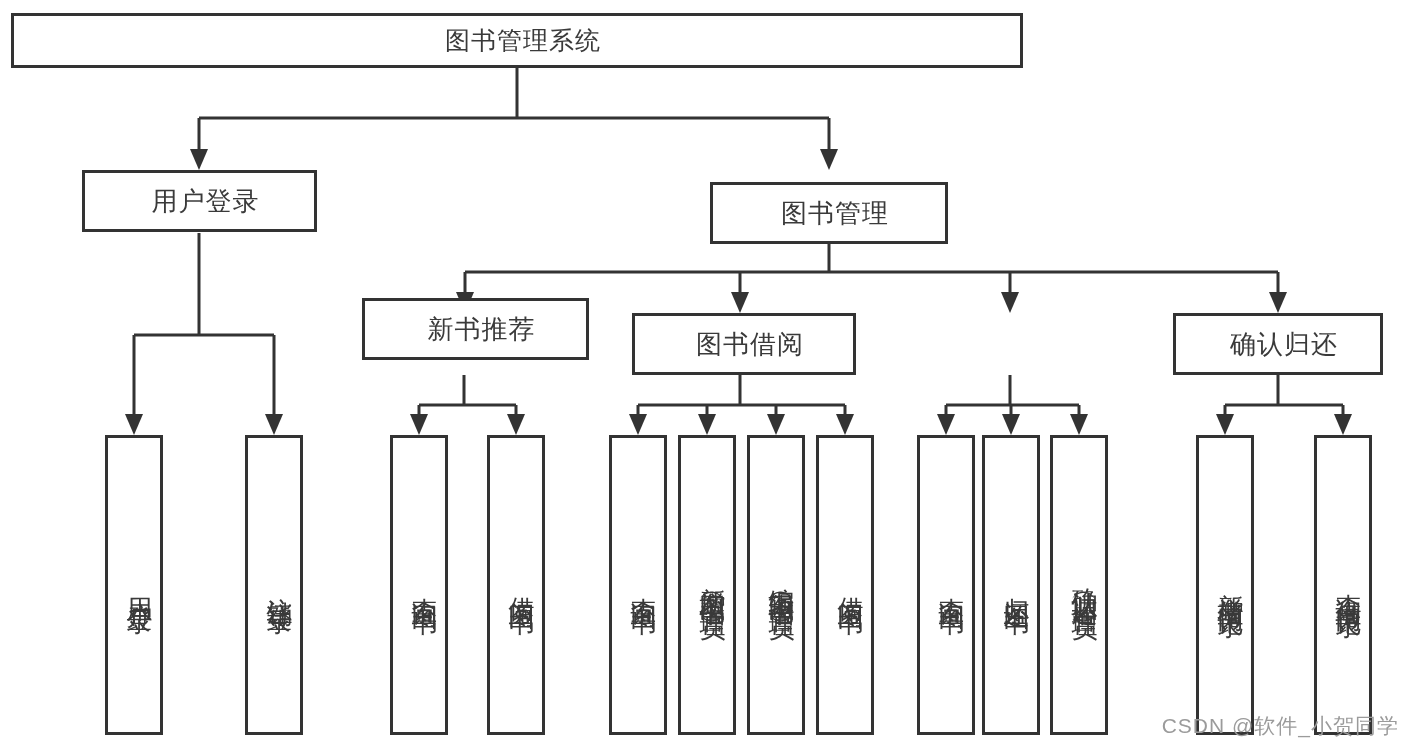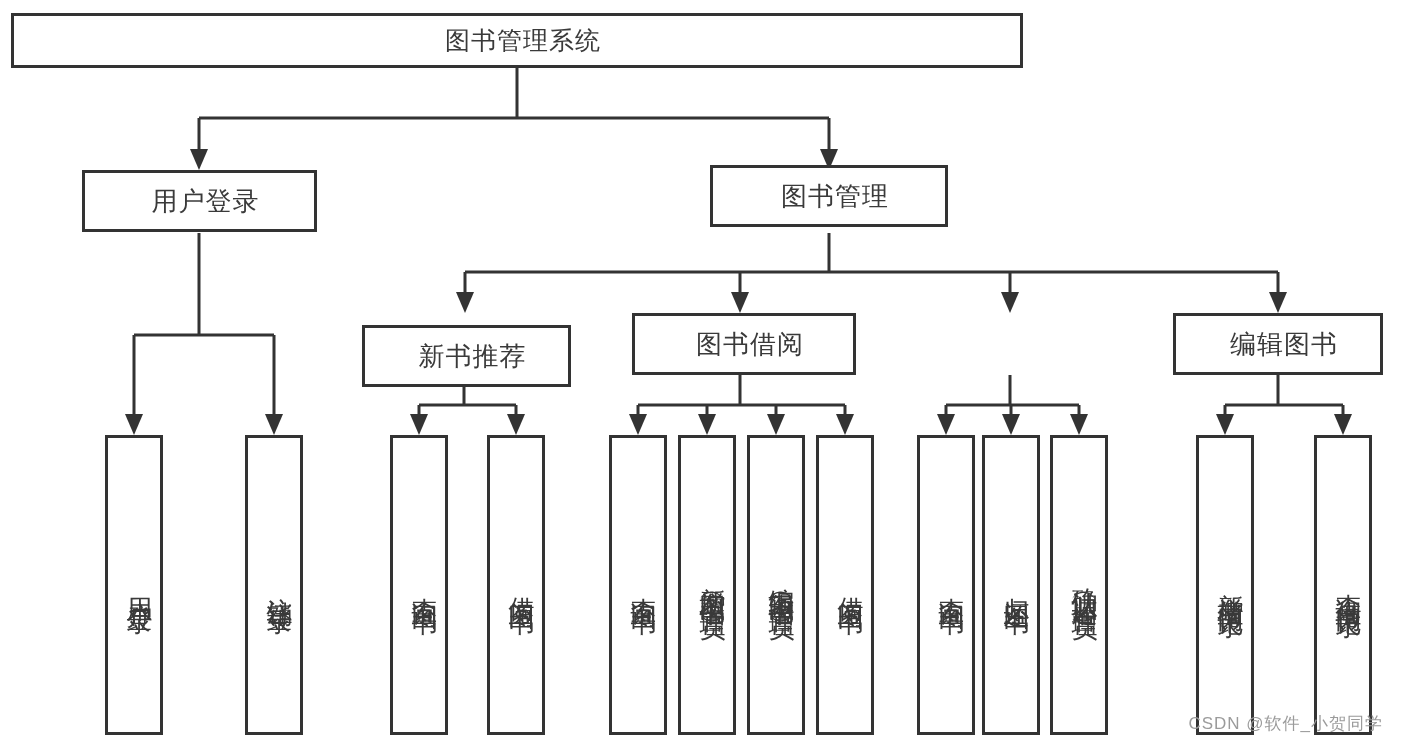--- a/index.html
+++ b/index.html
@@ -40,22 +40,22 @@
   }
   .node.v{
     writing-mode:vertical-lr;
     text-orientation:mixed;
     font-size:26px;
     letter-spacing:4px;
     line-height:1;
   }
   .watermark{
     position:absolute;
-    right:22px;top:712px;
-    font-size:17px;
+    right:6px;top:712px;
+    font-size:21px;
     letter-spacing:1px;
     color:var(--watermark);
     z-index:5;
     white-space:nowrap;
   }
 </style>
 </head>
 <body>
 
 <div class="canvas">
@@ -99,25 +99,25 @@
     <g>
       <path d="M1278,375 L1278,405 M1225,405 L1343,405 M1225,405 L1225,415 M1343,405 L1343,415"></path>
       <polygon fill="currentColor" stroke="none" points="1216,414 1234,414 1225,435"></polygon>
       <polygon fill="currentColor" stroke="none" points="1334,414 1352,414 1343,435"></polygon>
     </g>
   </svg>
 
   <div class="node h root" style="left:11px;top:13px;width:1012px;height:55px">图书管理系统</div>
 
   <div class="node h" style="left:82px;top:170px;width:235px;height:62px">用户登录</div>
-  <div class="node h" style="left:710px;top:165px;width:238px;height:62px">图书管理</div>
+  <div class="node h" style="left:710px;top:182px;width:238px;height:62px">图书管理</div>
 
-  <div class="node h" style="left:362px;top:325px;width:209px;height:62px">新书推荐</div>
+  <div class="node h" style="left:362px;top:298px;width:227px;height:62px">新书推荐</div>
   <div class="node h" style="left:632px;top:313px;width:224px;height:62px">图书借阅</div>
-  <div class="node h" style="left:1173px;top:313px;width:210px;height:62px">编辑图书</div>
+  <div class="node h" style="left:1173px;top:313px;width:210px;height:62px">确认归还</div>
 
   <div class="node v" style="left:105px;top:435px;width:58px;height:300px">用户登录</div>
   <div class="node v" style="left:245px;top:435px;width:58px;height:300px">注销登录</div>
 
   <div class="node v" style="left:390px;top:435px;width:58px;height:300px">查询图书</div>
   <div class="node v" style="left:487px;top:435px;width:58px;height:300px">借阅图书</div>
 
   <div class="node v" style="left:609px;top:435px;width:58px;height:300px">查询图书</div>
   <div class="node v" style="left:678px;top:435px;width:58px;height:300px">新增图书（管理员）</div>
   <div class="node v" style="left:747px;top:435px;width:58px;height:300px">编辑图书（管理员）</div>

